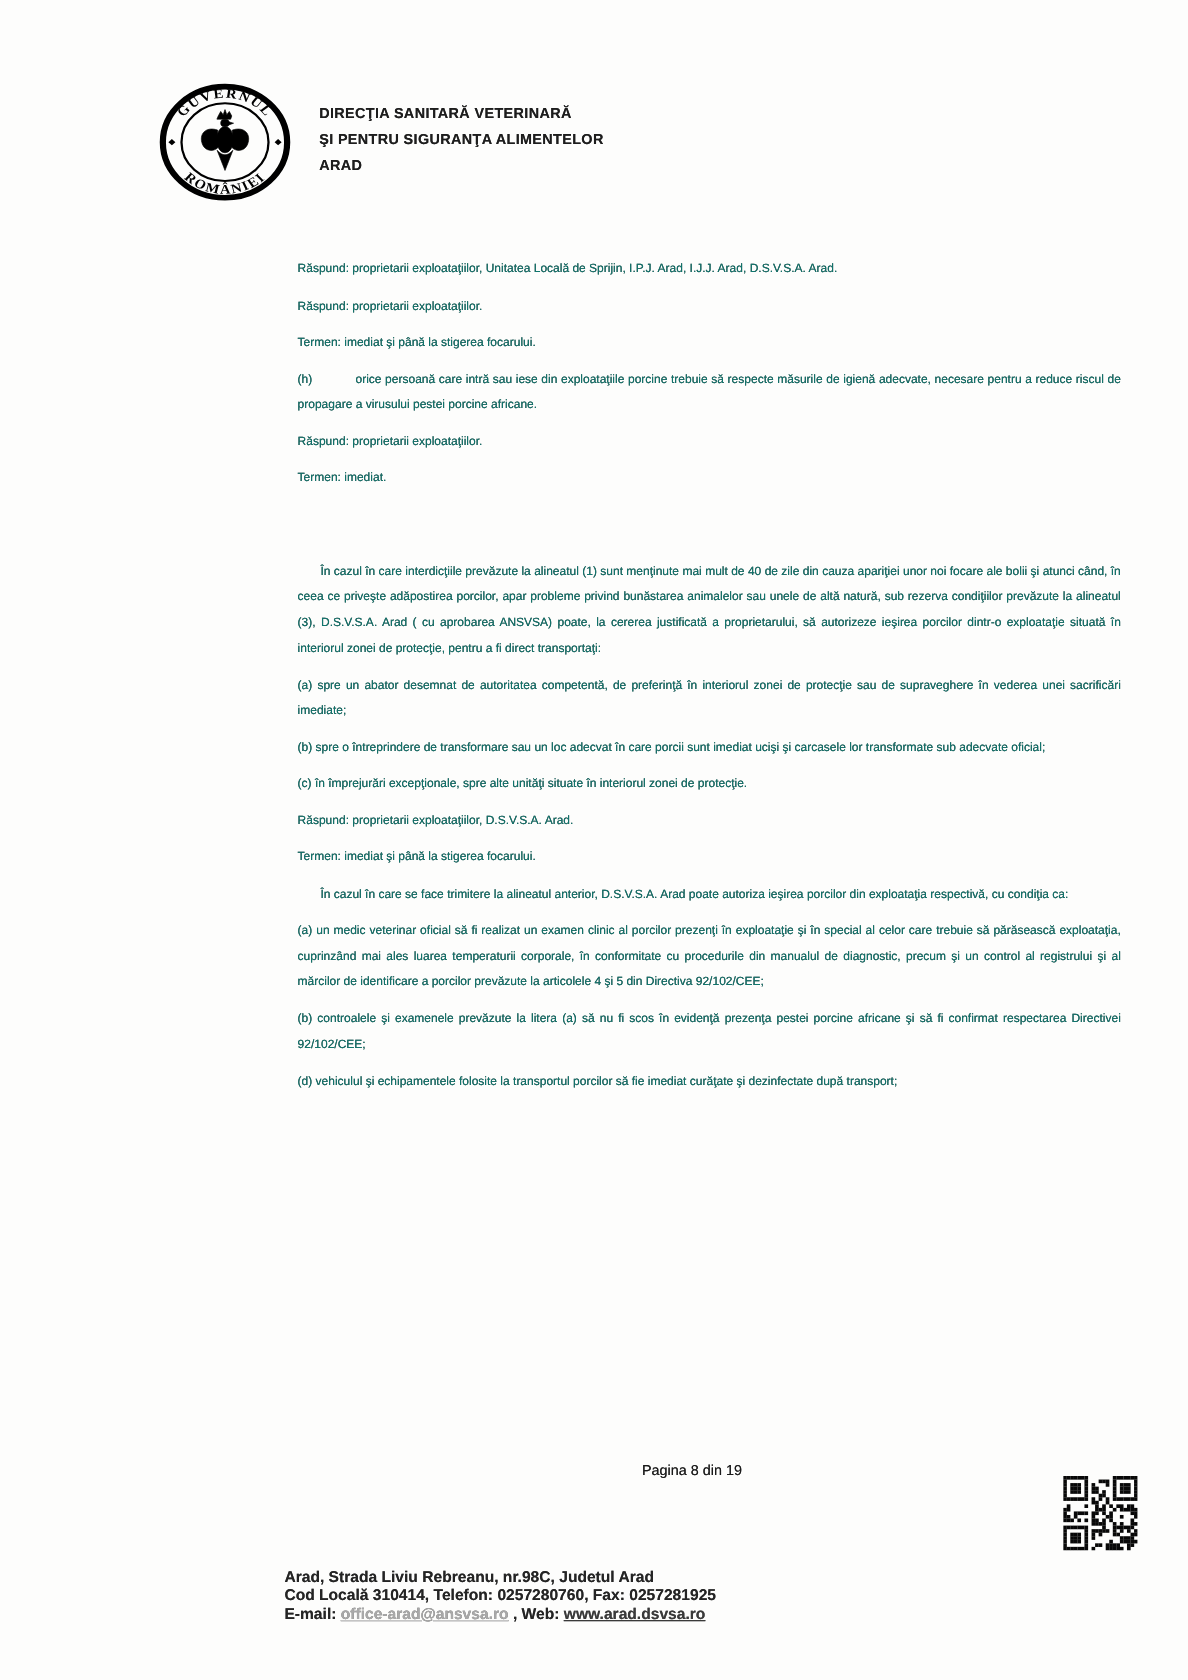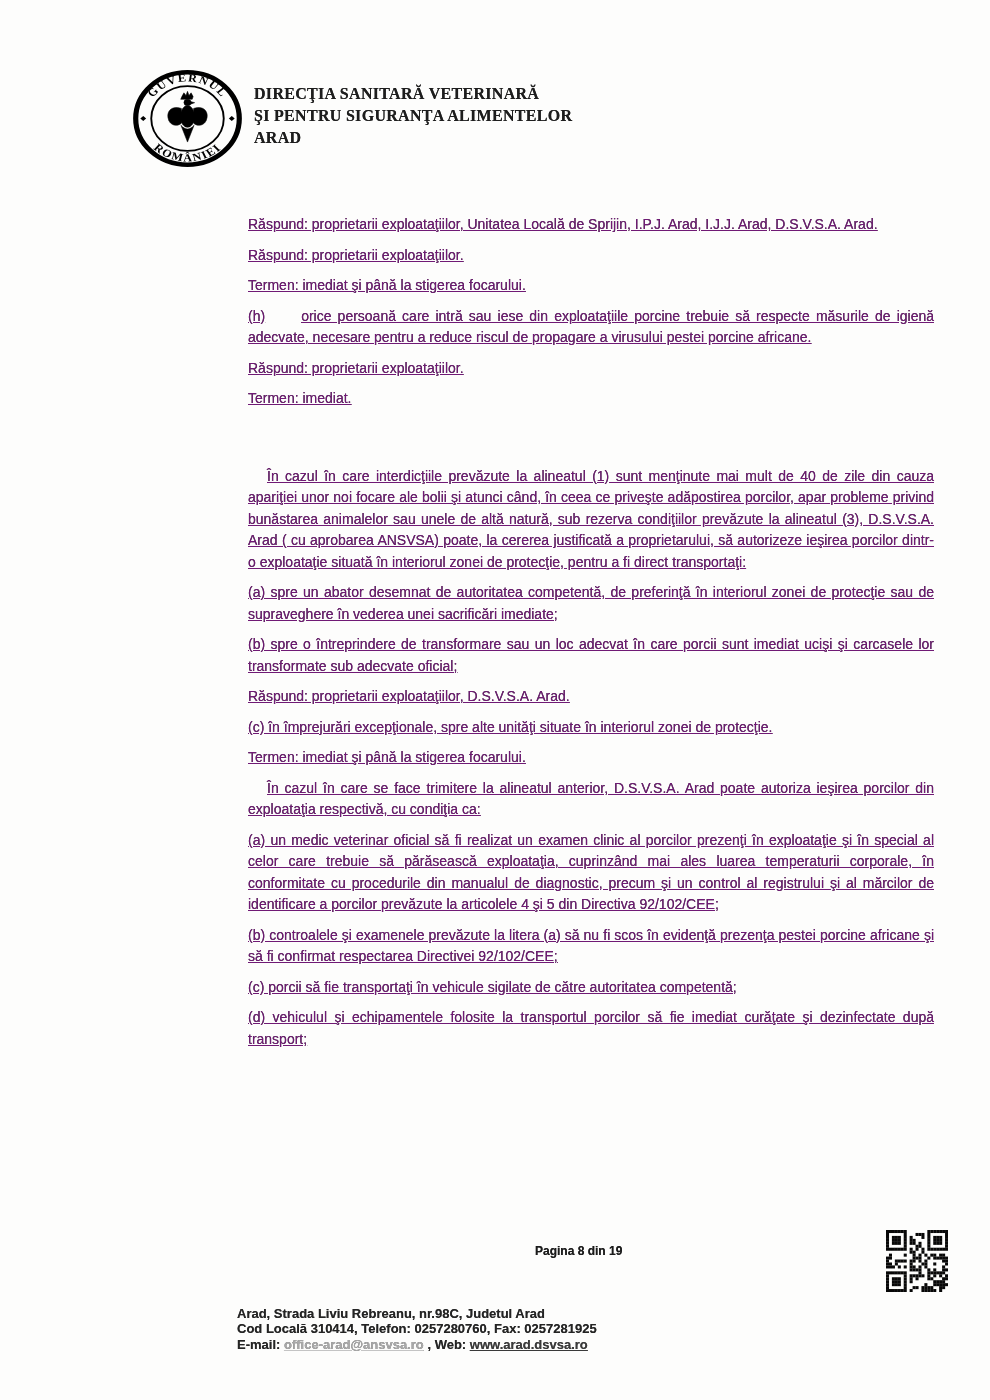--- a/index.html
+++ b/index.html
@@ -9,39 +9,39 @@
     font-family:"Liberation Sans","DejaVu Sans",sans-serif;
     color:#1c1c1c;
   }
   .page{position:absolute;inset:0;background:#fdfdfc;}
 
   
   .doc-header{position:absolute;left:131px;top:68px;display:flex;align-items:flex-start;}
   .seal{width:113px;height:101px;filter:blur(.4px) contrast(1.35);}
   .seal svg{width:100%;height:100%;}
   .seal-text{font-family:"Liberation Serif","DejaVu Serif",serif;font-weight:bold;letter-spacing:1.5px;fill:#131313;}
-  .org{margin-left:10px;padding-top:15px;font-size:16px;font-weight:600;
+  .org{margin-left:22px;padding-top:15px;font-size:12px;font-weight:600;
        letter-spacing:.3px;line-height:22px;color:#1d1d1d;
-       text-shadow:0 0 .4px rgba(25,25,25,.8);font-family:Liberation Serif, serif;}
+       text-shadow:0 0 .4px rgba(25,25,25,.8);}
 
   
   .doc-body{
     position:absolute;left:248px;top:214px;width:686px;
-    font-size:14px;line-height:21.5px;text-align:justify;
-    color:#701a75;text-shadow:0 0 .4px rgba(25,25,25,.85);text-decoration:underline;
+    font-size:10px;line-height:21.5px;text-align:justify;
+    color:#0f766e;text-shadow:0 0 .4px rgba(25,25,25,.85);
   }
   .doc-body p{margin:0 0 9px 0;}
   .doc-body p.indent{text-indent:19px;}
   .doc-body p.gap-before{margin-top:56px;}
   .tag-space{display:inline-block;width:36px;}
 
   
   .page-num{
-    position:absolute;left:535px;top:1244px;
-    font-size:12px;font-weight:700;color:#1b1b1b;
+    position:absolute;left:535px;top:1218px;
+    font-size:12px;font-weight:400;color:#1b1b1b;
     text-shadow:0 0 .3px rgba(25,25,25,.8);
   }
   .doc-footer{
     position:absolute;left:237px;top:1306px;
     font-size:13px;font-weight:600;line-height:15.4px;color:#242424;
     text-shadow:0 0 .3px rgba(30,30,30,.7);
   }
   .doc-footer .email{color:#a9a9a9;text-decoration:underline;text-decoration-color:#c4c4c4;}
   .doc-footer .web{text-decoration:underline;color:#3a3a3a;}
   .doc-footer b{font-weight:700;text-align:right;}
@@ -92,27 +92,26 @@
   <main class="doc-body" id="doc-body">
       <p>Răspund: proprietarii exploataţiilor, Unitatea Locală de Sprijin, I.P.J. Arad, I.J.J. Arad, D.S.V.S.A. Arad.</p>
       <p>Răspund: proprietarii exploataţiilor.</p>
       <p>Termen: imediat şi până la stigerea focarului.</p>
       <p><span>(h)</span><span class="tag-space"></span>orice persoană care intră sau iese din exploataţiile porcine trebuie să respecte măsurile de igienă adecvate, necesare pentru a reduce riscul de propagare a virusului pestei porcine africane.</p>
       <p>Răspund: proprietarii exploataţiilor.</p>
       <p>Termen: imediat.</p>
       <p class="indent gap-before">În cazul în care interdicţiile prevăzute la alineatul (1) sunt menţinute mai mult de 40 de zile din cauza apariţiei unor noi focare ale bolii şi atunci când, în ceea ce priveşte adăpostirea porcilor, apar probleme privind bunăstarea animalelor sau unele de altă natură, sub rezerva condiţiilor prevăzute la alineatul (3), D.S.V.S.A. Arad ( cu aprobarea ANSVSA) poate, la cererea justificată a proprietarului, să autorizeze ieşirea porcilor dintr-o exploataţie situată în interiorul zonei de protecţie, pentru a fi direct transportaţi:</p>
       <p>(a) spre un abator desemnat de autoritatea competentă, de preferinţă în interiorul zonei de protecţie sau de supraveghere în vederea unei sacrificări imediate;</p>
       <p>(b) spre o întreprindere de transformare sau un loc adecvat în care porcii sunt imediat ucişi şi carcasele lor transformate sub adecvate oficial;</p>
+      <p>(c) în împrejurări excepţionale, spre alte unităţi situate în interiorul zonei de protecţie.</p>
       <p>Răspund: proprietarii exploataţiilor, D.S.V.S.A. Arad.</p>
-      <p>(c) în împrejurări excepţionale, spre alte unităţi situate în interiorul zonei de protecţie.</p>
       <p>Termen: imediat şi până la stigerea focarului.</p>
       <p class="indent">În cazul în care se face trimitere la alineatul anterior, D.S.V.S.A. Arad poate autoriza ieşirea porcilor din exploataţia respectivă, cu condiţia ca:</p>
       <p>(a) un medic veterinar oficial să fi realizat un examen clinic al porcilor prezenţi în exploataţie şi în special al celor care trebuie să părăsească exploataţia, cuprinzând mai ales luarea temperaturii corporale, în conformitate cu procedurile din manualul de diagnostic, precum şi un control al registrului şi al mărcilor de identificare a porcilor prevăzute la articolele 4 şi 5 din Directiva 92/102/CEE;</p>
       <p>(b) controalele şi examenele prevăzute la litera (a) să nu fi scos în evidenţă prezenţa pestei porcine africane şi să fi confirmat respectarea Directivei 92/102/CEE;</p>
-      <p>(c) porcii să fie transportaţi în vehicule sigilate de către autoritatea competentă;</p>
       <p>(d) vehiculul şi echipamentele folosite la transportul porcilor să fie imediat curăţate şi dezinfectate după transport;</p>
     </main>
 
   <div class="page-num">Pagina 8 din 19</div>
 
   <footer class="doc-footer">
     <div>Arad, Strada Liviu Rebreanu, nr.98C, Judetul Arad</div>
     <div>
       <span>Cod Locală 310414, Telefon: 0257280760, </span><b>Fax:</b><span> 0257281925</span>
     </div>

